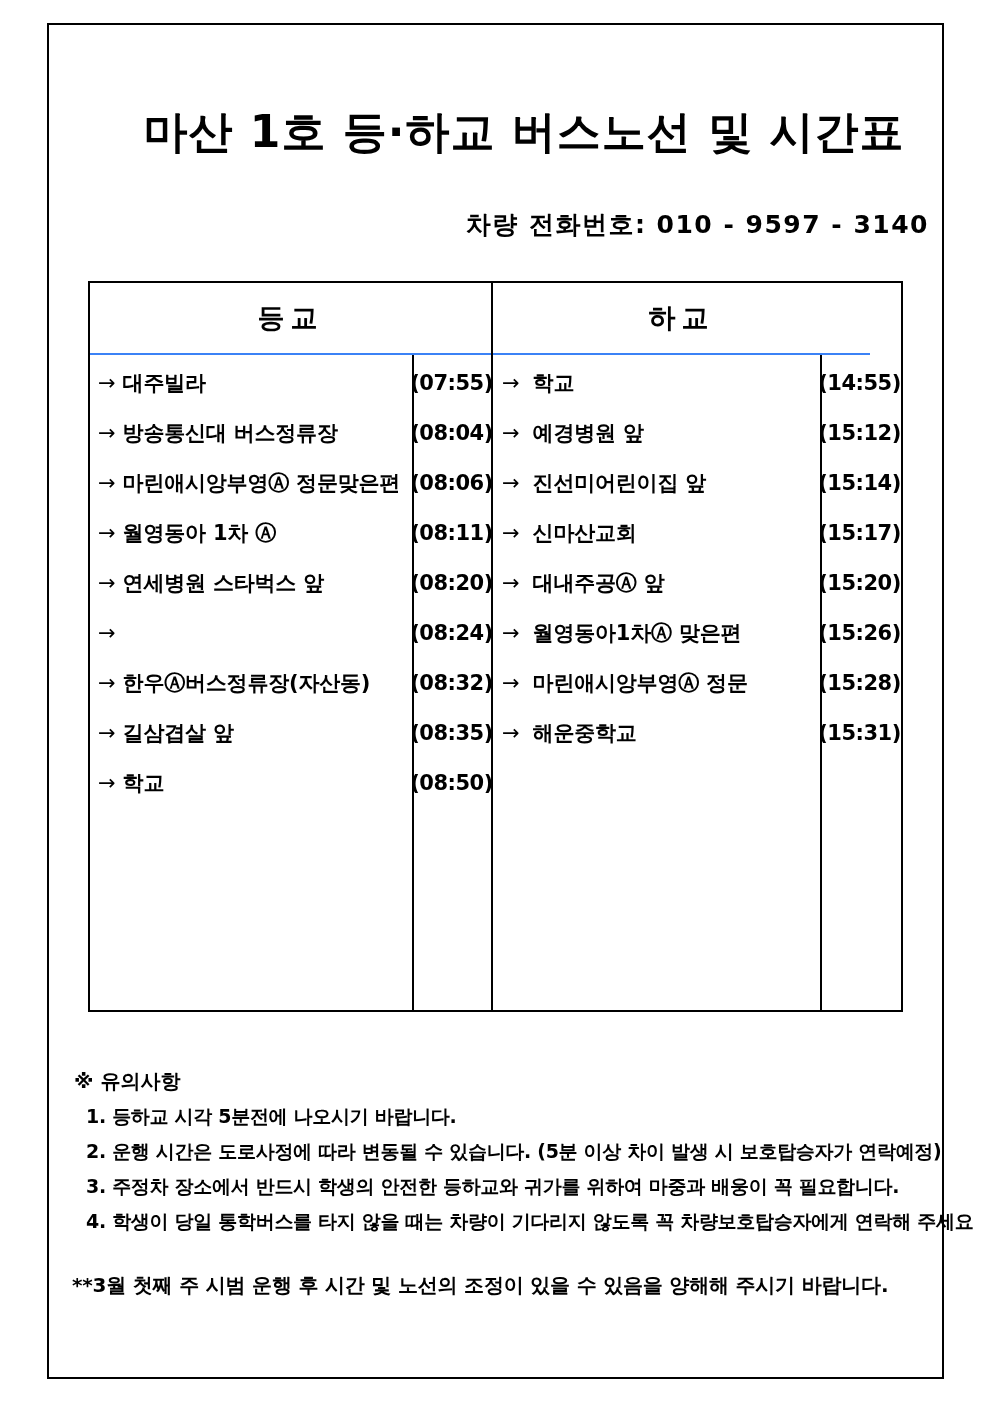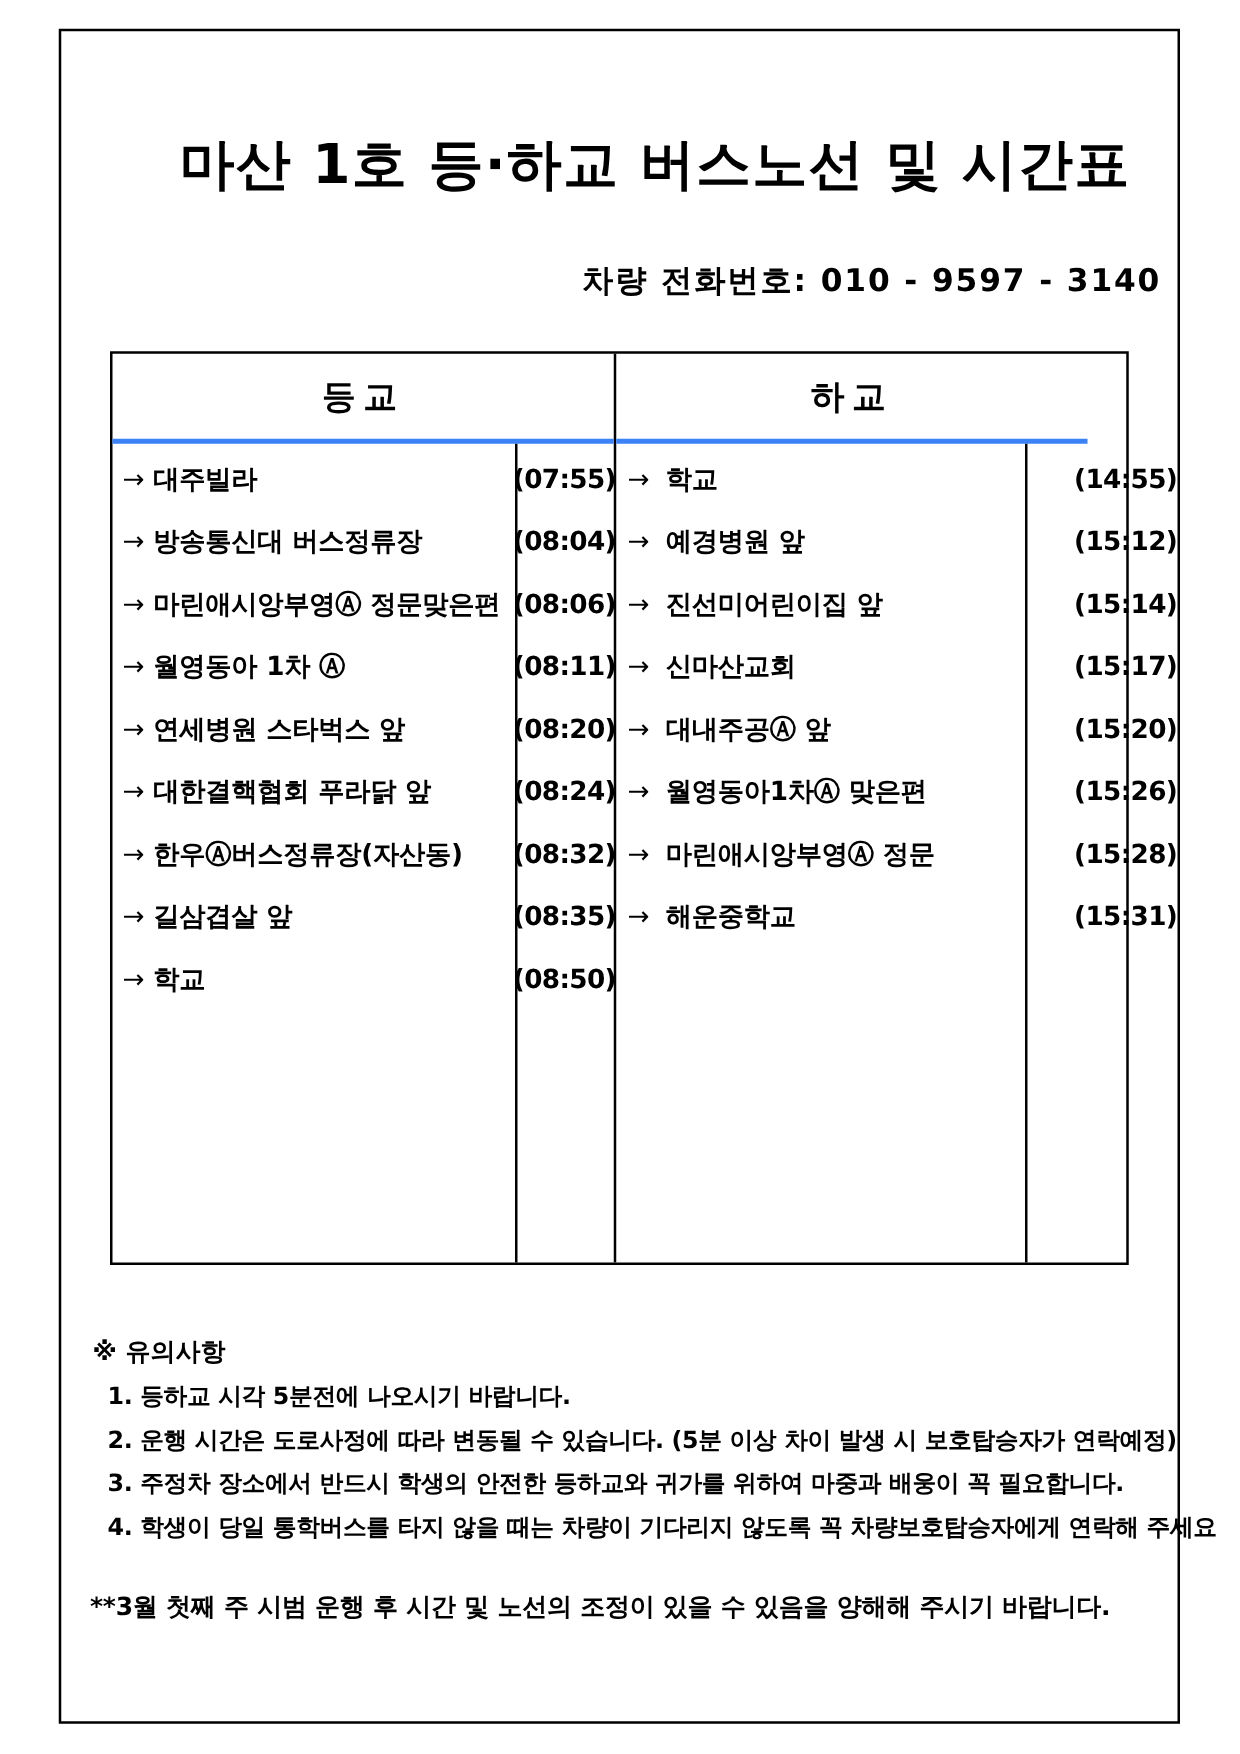--- a/index.html
+++ b/index.html
@@ -68,21 +68,21 @@
     top: 0;
     height: 100%;
     box-sizing: border-box;
   }
   .half-left  { left: 0;     width: 403px; border-right: 2px solid #000000; }
   .half-right { left: 403px; width: 377px; }
 
   .col-header {
     height: 72px;
     box-sizing: border-box;
-    border-bottom: 4px solid #3b82f6;
+    border-bottom: 2px solid #3b82f6;
     display: flex;
     align-items: center;
     justify-content: center;
     font-size: 27px;
     font-weight: bold;
     letter-spacing: 6px;
   }
   .col-body {
     position: relative;
     height: calc(100% - 72px);
@@ -129,21 +129,21 @@
     height: 100%;
     display: flex;
     align-items: center;
     justify-content: center;
     font-size: 21px;
     font-weight: bold;
     letter-spacing: -0.5px;
     white-space: nowrap;
   }
   .half-left  .stop-time { left: 322px; width: 79px; }
-  .half-right .stop-time { left: 327px; width: 79px; padding-left: 41px; }
+  .half-right .stop-time { left: 327px; width: 79px; }
 
   
   .half-right .arrow-icon { padding-left: 9px; padding-right: 13px; }
 
   
   #notes-block {
     position: absolute;
     left: 70px;
     top: 1068px;
     width: 860px;
@@ -205,21 +205,20 @@
         <span class="stop-name">월영동아 1차 Ⓐ</span>
         <span class="stop-time">(08:11)</span>
       </div>
       <div class="stop-row">
         <span class="arrow-icon">→</span>
         <span class="stop-name">연세병원 스타벅스 앞</span>
         <span class="stop-time">(08:20)</span>
       </div>
       <div class="stop-row">
         <span class="arrow-icon">→</span>
-        <span class="stop-name">대한결핵협회 푸라닭 앞</span>
         <span class="stop-time">(08:24)</span>
       </div>
       <div class="stop-row">
         <span class="arrow-icon">→</span>
         <span class="stop-name">한우Ⓐ버스정류장(자산동)</span>
         <span class="stop-time">(08:32)</span>
       </div>
       <div class="stop-row">
         <span class="arrow-icon">→</span>
         <span class="stop-name">길삼겹살 앞</span>

